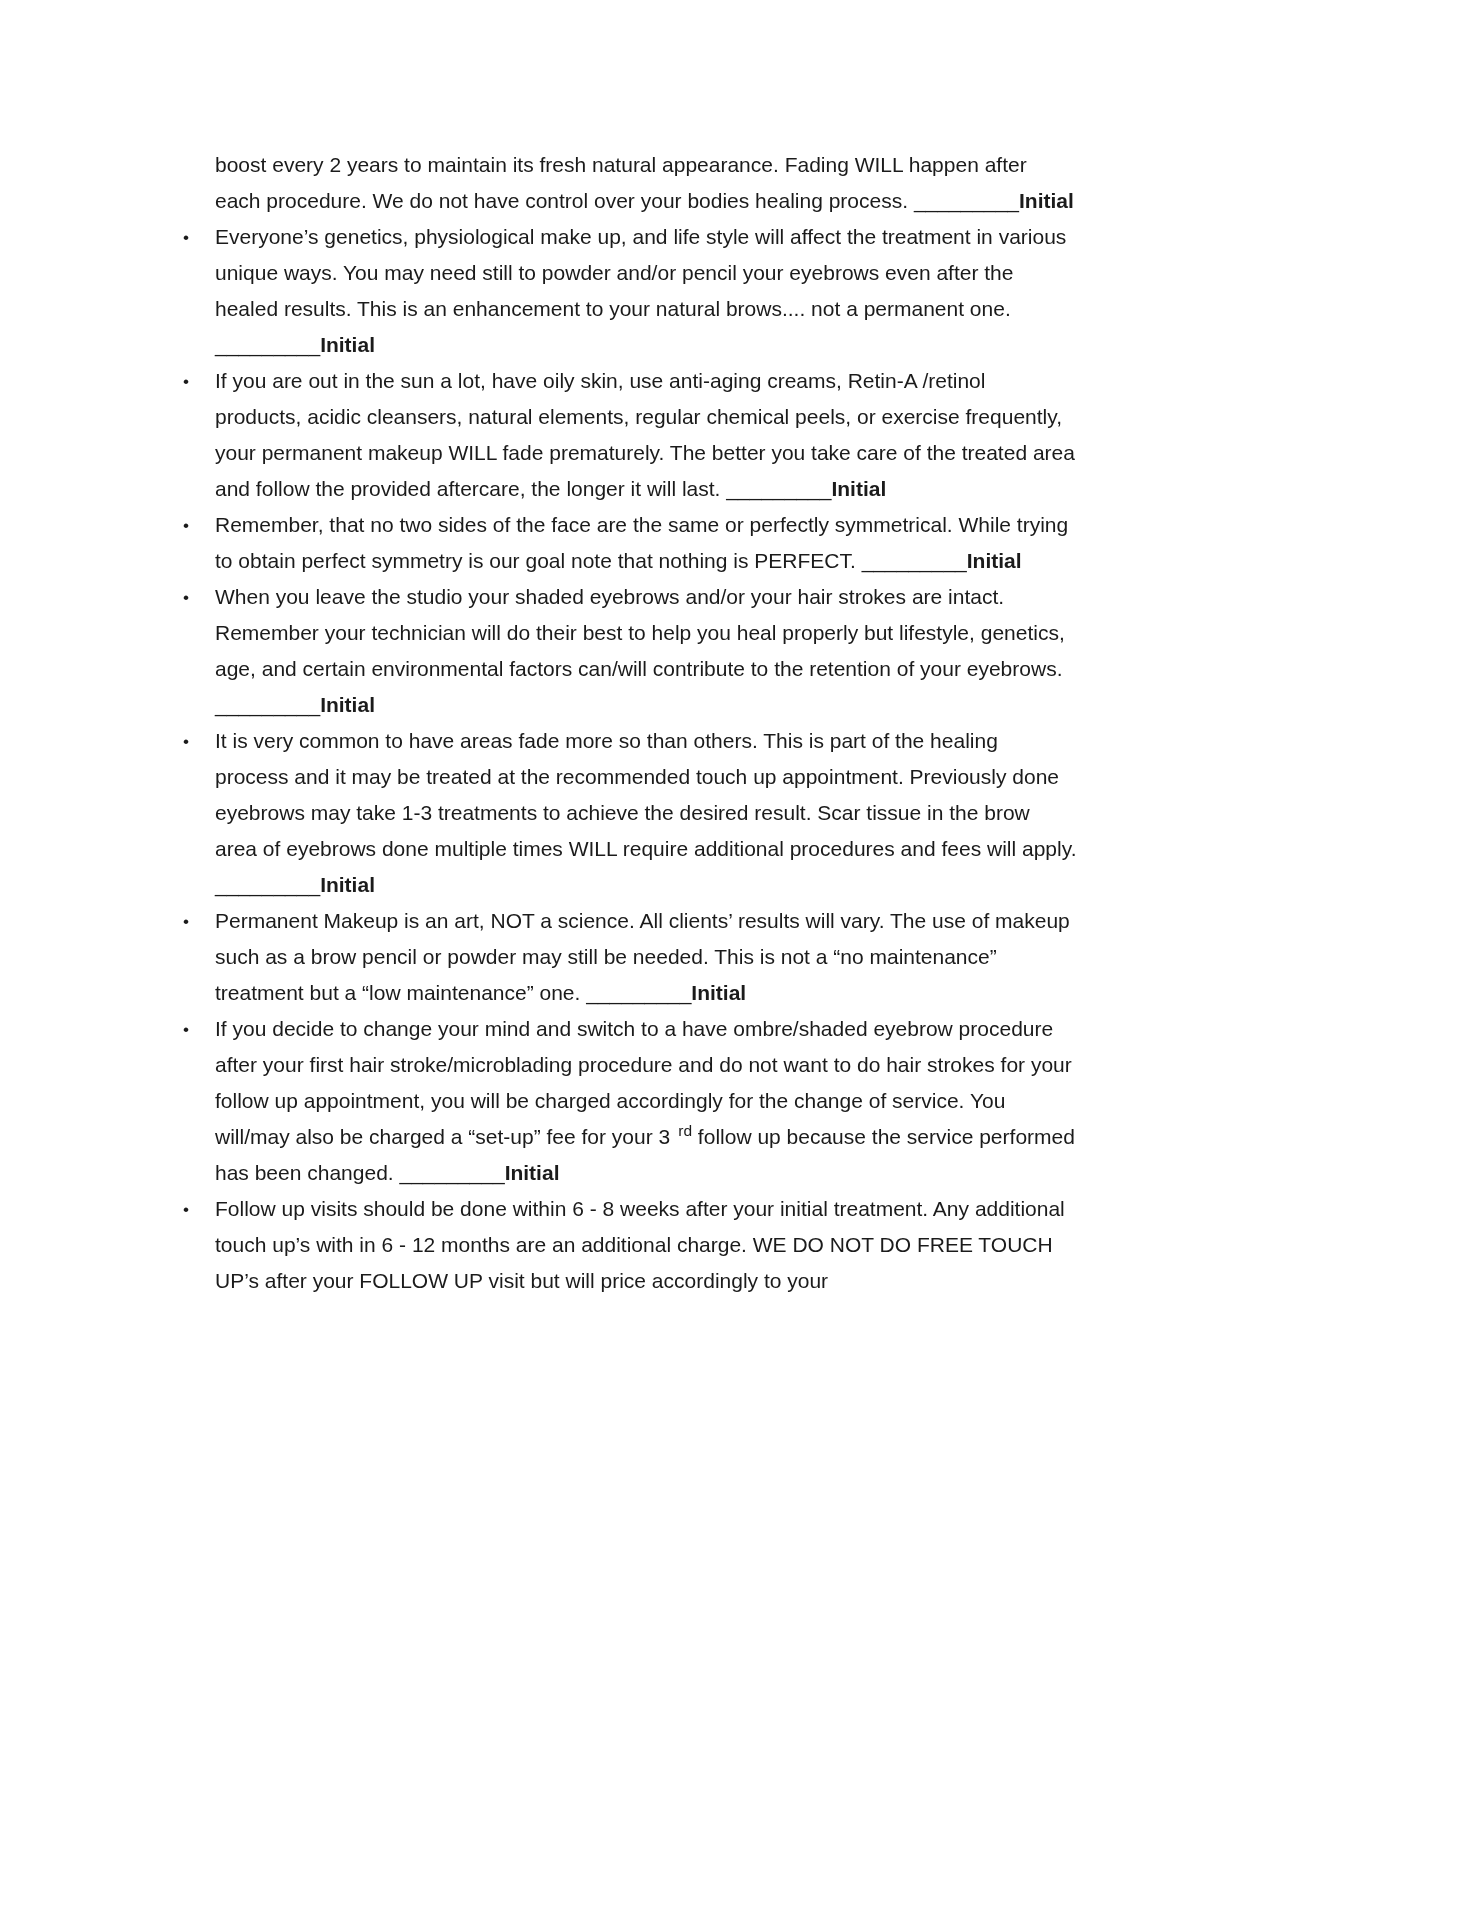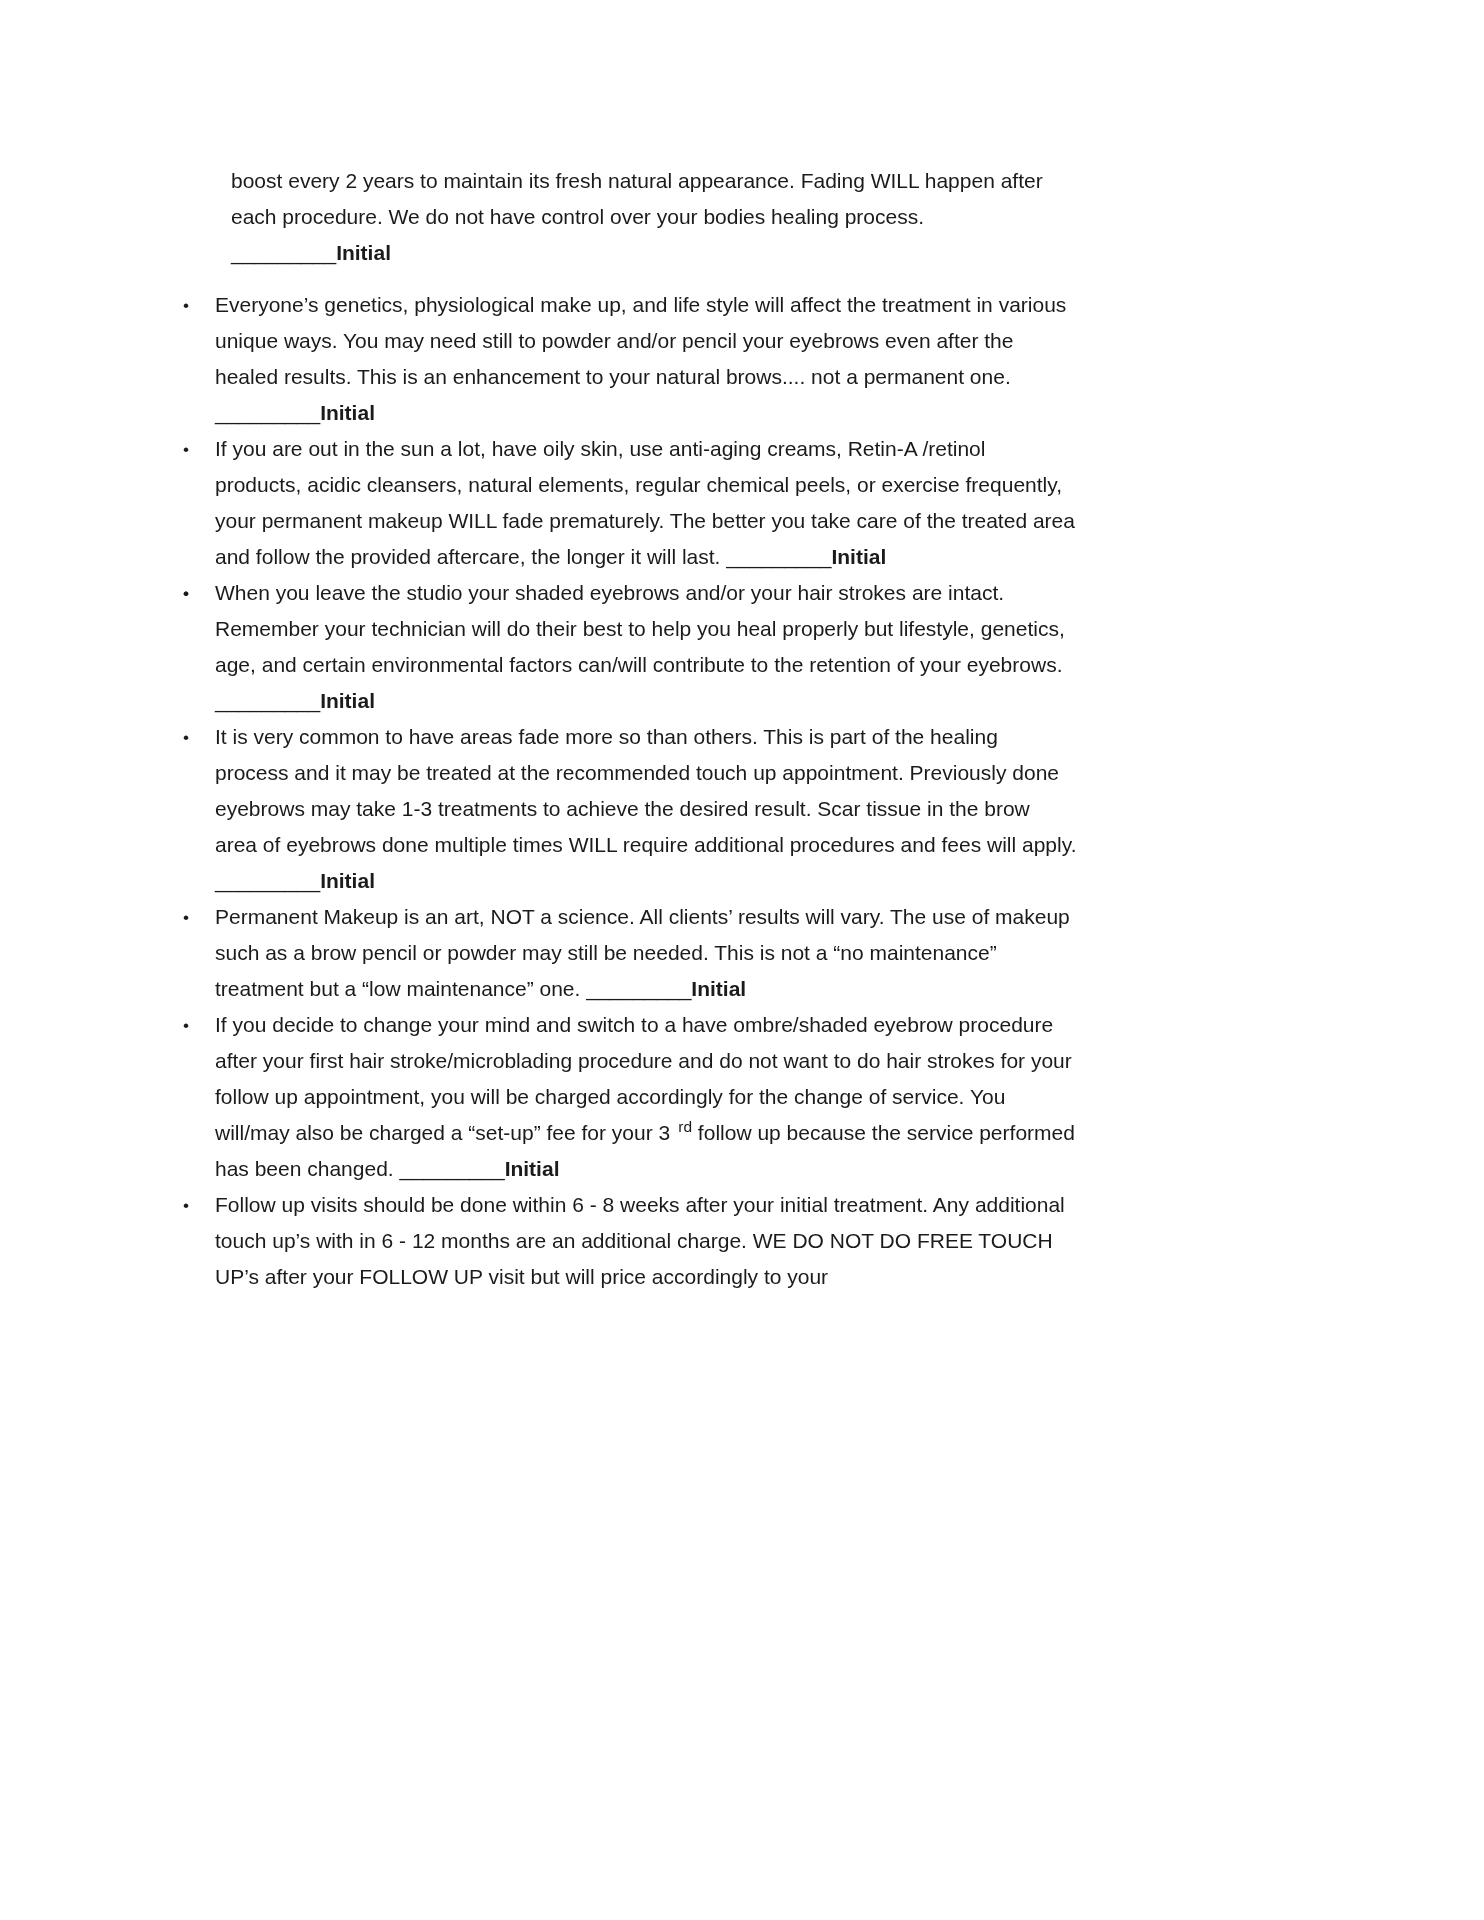--- a/index.html
+++ b/index.html
@@ -19,21 +19,21 @@
   .content {
     position: absolute;
     left: 215px;
     top: 147px;
     width: 862px;
     font-size: 21px;
     line-height: 36px;
     text-align: left;
   }
   p.intro {
-    margin: 16px;
+    margin: 0;
     padding: 0;
   }
   ul.bullets {
     list-style: none;
     margin: 0;
     padding: 0;
   }
   ul.bullets li {
     position: relative;
     margin: 0;
@@ -57,21 +57,21 @@
 </style>
 </head>
 <body>
 
 <div class="page">
   <div class="content">
     <p class="intro"><span>boost every 2 years to maintain its fresh natural appearance. Fading WILL happen after each procedure. We do not have control over your bodies healing process. </span><span>_________</span><span class="b">Initial</span></p>
     <ul class="bullets">
         <li><span class="dot">•</span><span><span>Everyone’s genetics, physiological make up, and life style will affect the treatment in various unique ways. You may need still to powder and/or pencil your eyebrows even after the healed results. This is an enhancement to your natural brows.... not a permanent one. </span><span>_________</span><span class="b">Initial</span></span></li>
         <li><span class="dot">•</span><span><span>If you are out in the sun a lot, have oily skin, use anti-aging creams, Retin-A /retinol products, acidic cleansers, natural elements, regular chemical peels, or exercise frequently, your permanent makeup WILL fade prematurely. The better you take care of the treated area and follow the provided aftercare, the longer it will last. </span><span>_________</span><span class="b">Initial</span></span></li>
-        <li><span class="dot">•</span></li>
+        <li><span class="dot">•</span><span><span>Remember, that no two sides of the face are the same or perfectly symmetrical. While trying to obtain perfect symmetry is our goal note that nothing is PERFECT. </span><span>_________</span><span class="b">Initial</span></span></li>
         <li><span class="dot">•</span><span><span>When you leave the studio your shaded eyebrows and/or your hair strokes are intact. Remember your technician will do their best to help you heal properly but lifestyle, genetics, age, and certain environmental factors can/will contribute to the retention of your eyebrows. </span><span>_________</span><span class="b">Initial</span></span></li>
         <li><span class="dot">•</span><span><span>It is very common to have areas fade more so than others. This is part of the healing process and it may be treated at the recommended touch up appointment. Previously done eyebrows may take 1-3 treatments to achieve the desired result. Scar tissue in the brow area of eyebrows done multiple times WILL require additional procedures and fees will apply. </span><span>_________</span><span class="b">Initial</span></span></li>
         <li><span class="dot">•</span><span><span>Permanent Makeup is an art, NOT a science. All clients’ results will vary. The use of makeup such as a brow pencil or powder may still be needed. This is not a “no maintenance” treatment but a “low maintenance” one. </span><span>_________</span><span class="b">Initial</span></span></li>
         <li><span class="dot">•</span><span><span>If you decide to change your mind and switch to a have ombre/shaded eyebrow procedure after your first hair stroke/microblading procedure and do not want to do hair strokes for your follow up appointment, you will be charged accordingly for the change of service. You will/may also be charged a “set-up” fee for your 3</span><sup>rd</sup><span> follow up because the service performed has been changed. </span><span>_________</span><span class="b">Initial</span></span></li>
         <li><span class="dot">•</span><span><span>Follow up visits should be done within 6 - 8 weeks after your initial treatment. Any additional touch up’s with in 6 - 12 months are an additional charge. WE DO NOT DO FREE TOUCH UP’s after your FOLLOW UP visit but will price accordingly to your</span></span></li>
       </ul>
   </div>
 </div>
 
 </body></html>

